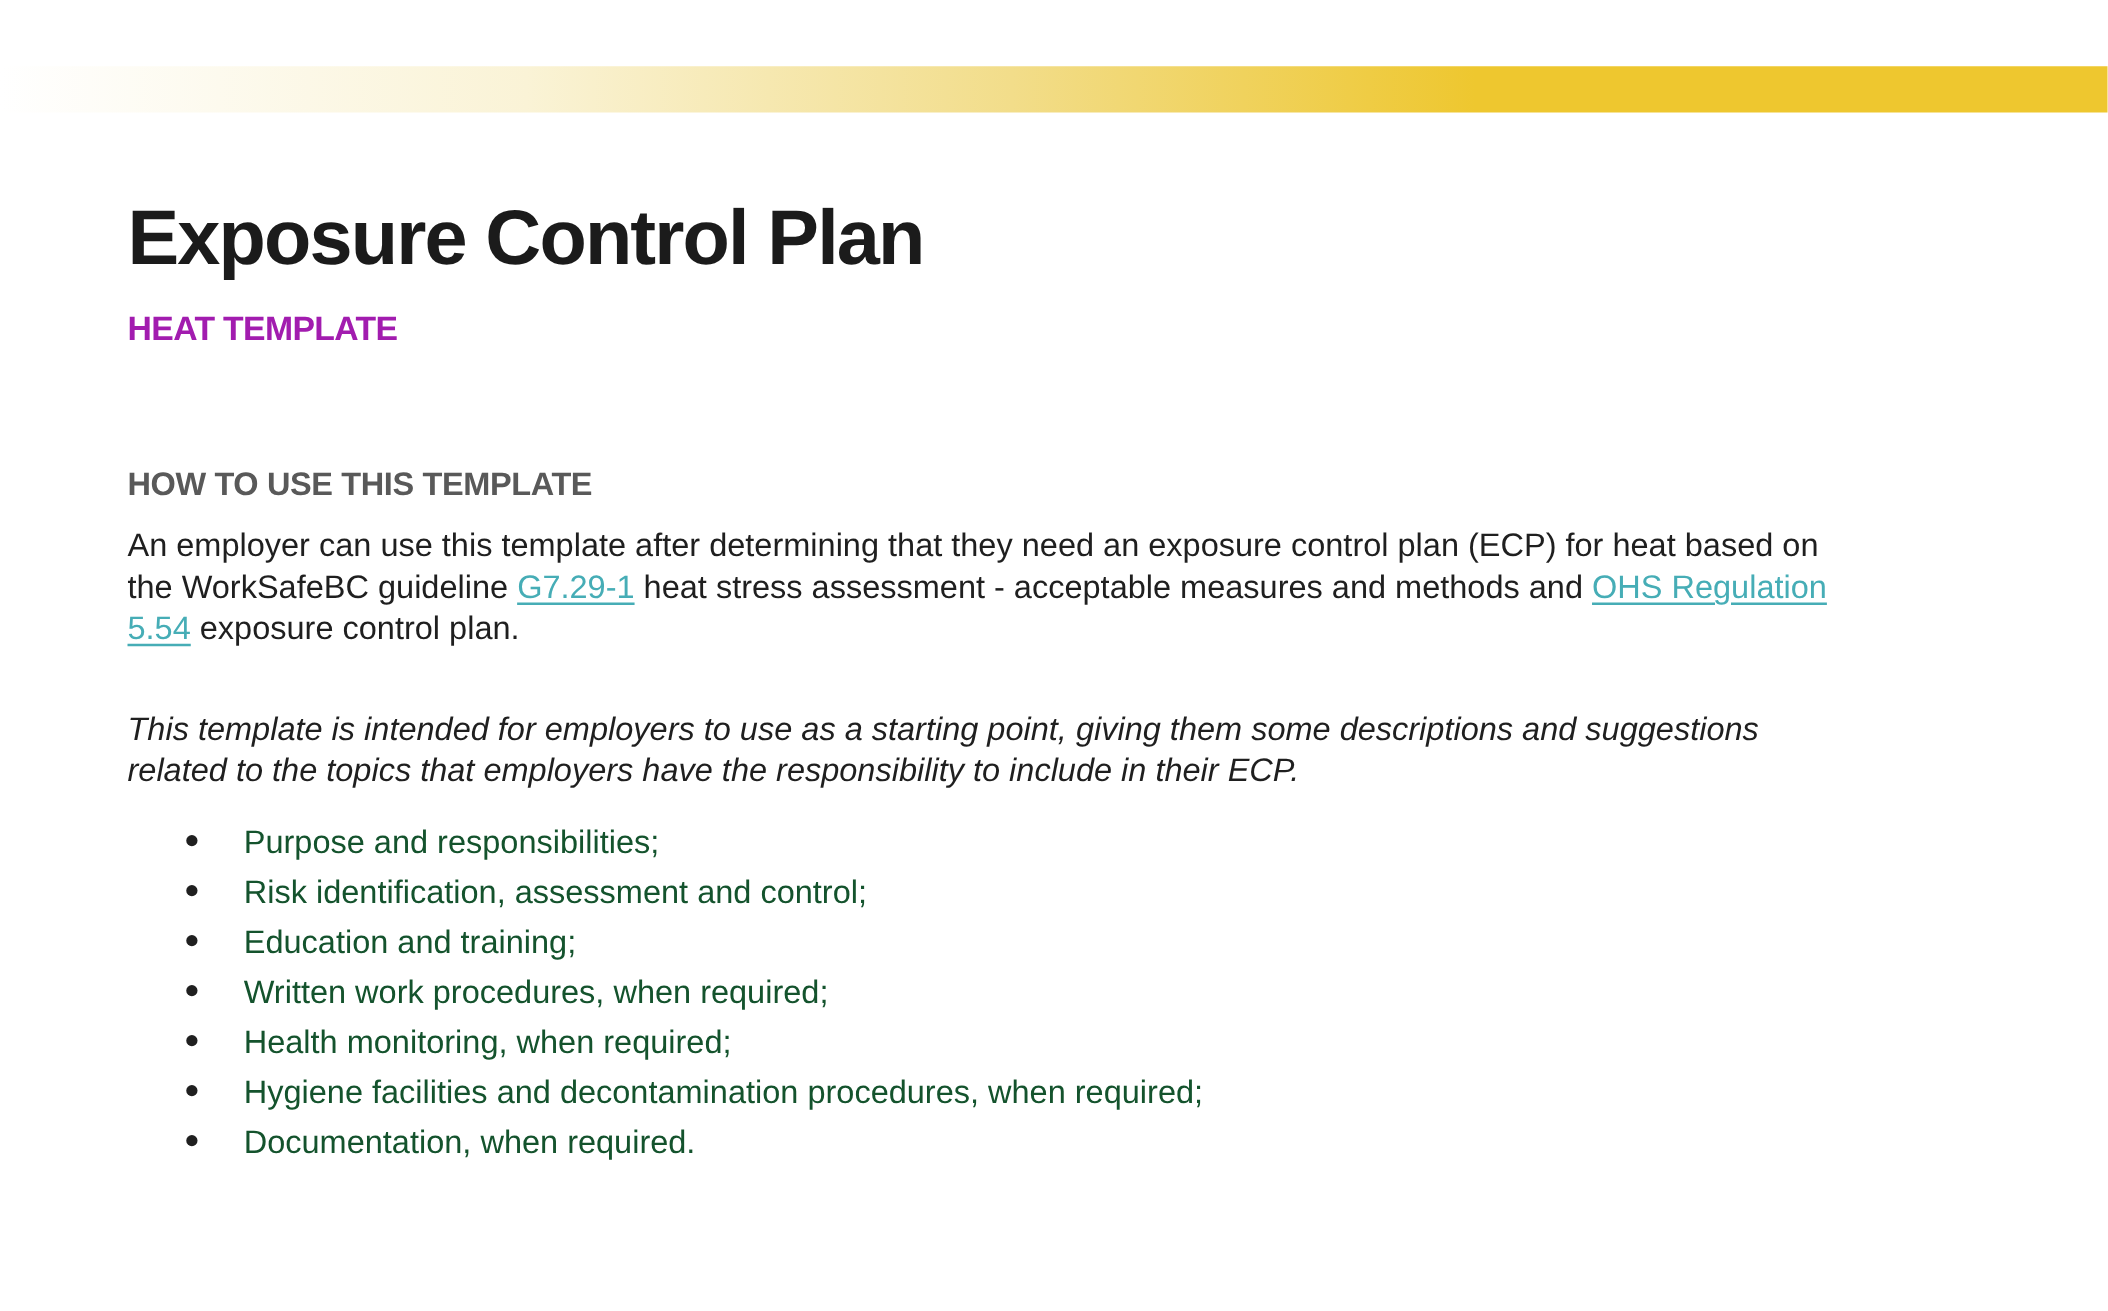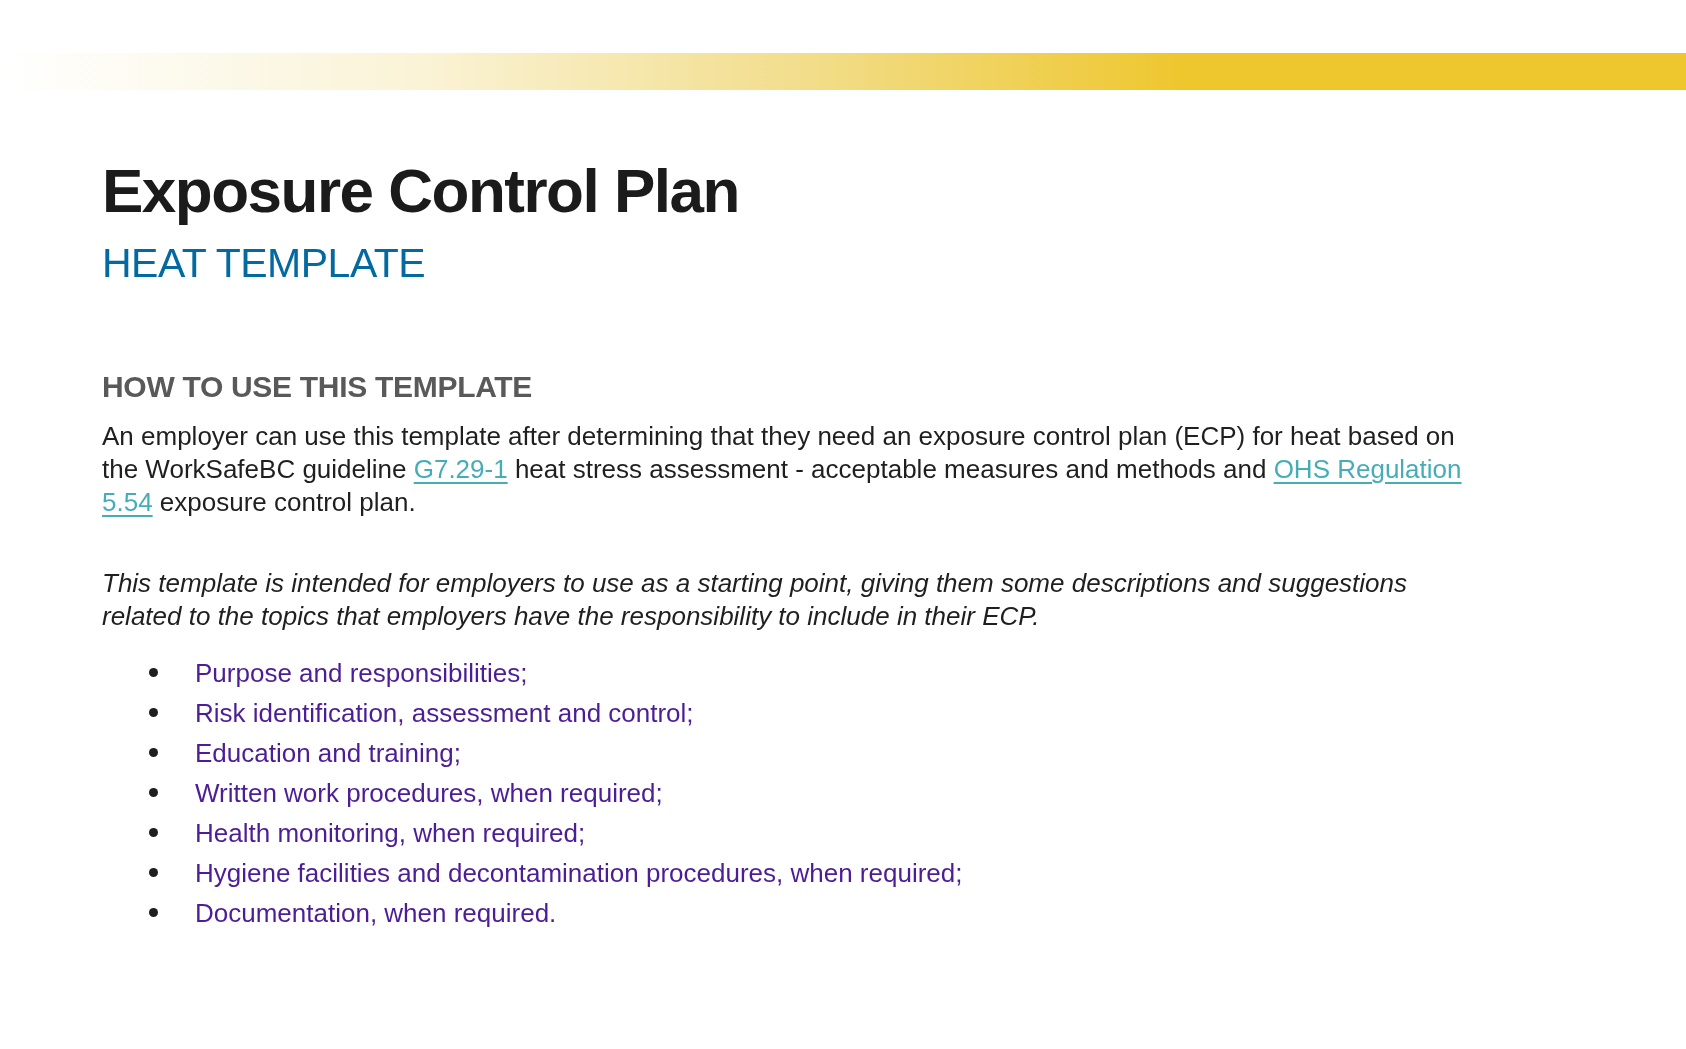--- a/index.html
+++ b/index.html
@@ -37,30 +37,30 @@
     margin: 0;
     font-size: 62px;
     line-height: 66px;
     font-weight: bold;
     letter-spacing: -1.5px;
     color: #1b1b1b;
   }
 
   .doc-subtitle {
     margin: 16px 0 0 0;
-    font-size: 41px;
+    font-size: 27px;
     line-height: 46px;
-    font-weight: normal;
+    font-weight: bold;
     letter-spacing: -0.5px;
-    color: #0369a1;
+    color: #a21caf;
   }
 
   .section-heading {
     margin: 84px 0 0 0;
-    font-size: 30px;
+    font-size: 26px;
     line-height: 34px;
     font-weight: bold;
     letter-spacing: -0.3px;
     color: #595959;
   }
 
   .body-para {
     margin: 16px 0 0 0;
     font-size: 26px;
     line-height: 33px;
@@ -88,21 +88,21 @@
   ul.topics {
     margin: 20px 0 0 0;
     padding: 0;
     list-style: none;
   }
   ul.topics li {
     position: relative;
     margin: 0 0 0 93px;
     font-size: 26px;
     line-height: 40px;
-    color: #4c1d95;
+    color: #14532d;
   }
   ul.topics li::before {
     content: "";
     position: absolute;
     left: -46px;
     top: 15px;
     width: 9px;
     height: 9px;
     border-radius: 50%;
     background: #1f1f1f;

